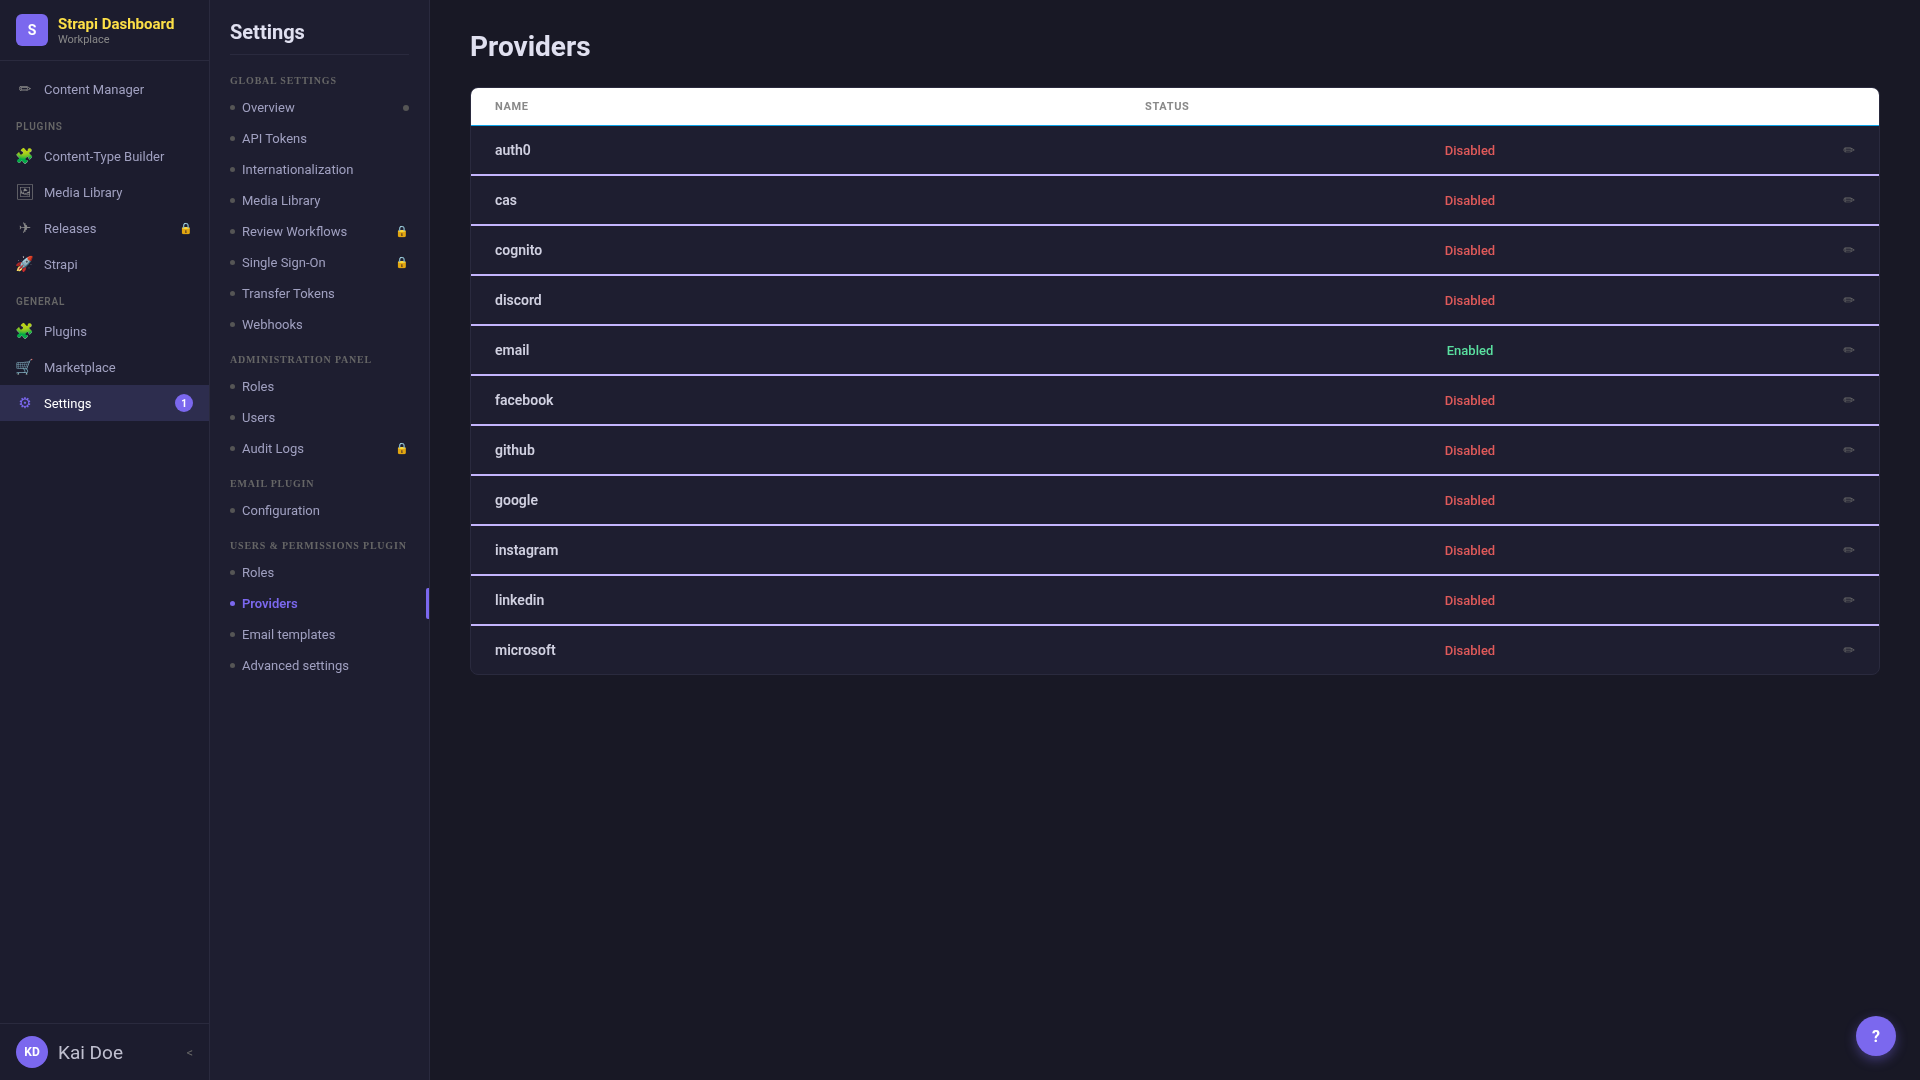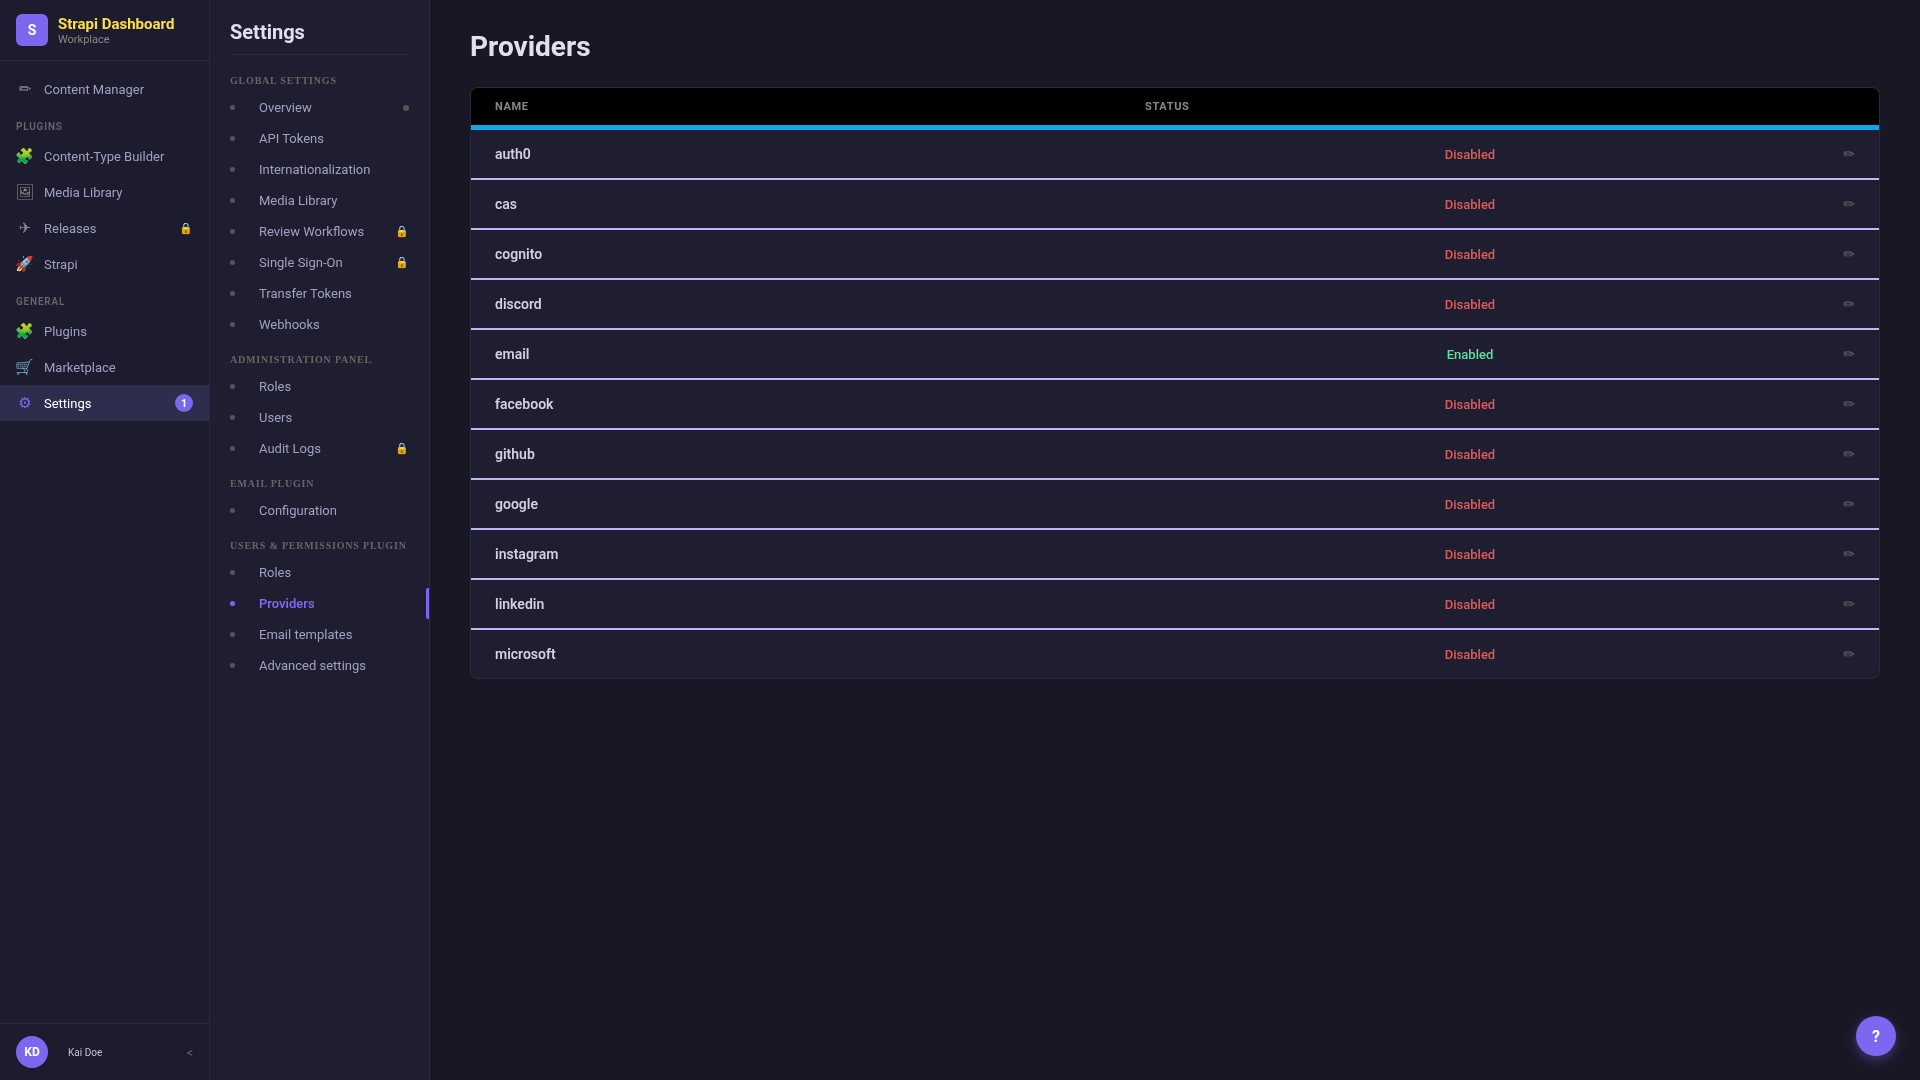--- a/index.html
+++ b/index.html
@@ -118,39 +118,39 @@
     .sidebar-lock {
       font-size: 11px;
       color: #555;
     }
 
     .sidebar-footer {
       border-top: 1px solid #2a2a3e;
       padding: 12px 16px;
       display: flex;
       align-items: center;
-      gap: 20px;
+      gap: 10px;
     }
 
     .avatar {
       width: 32px;
       height: 32px;
       border-radius: 50%;
       background: #7b68ee;
       display: flex;
       align-items: center;
       justify-content: center;
       font-weight: 700;
       font-size: 12px;
       color: white;
     }
 
     .sidebar-footer-name {
       flex: 1;
-      font-size: 10px;
+      font-size: 19px;
       color: #c0c0d0;
     }
 
     .sidebar-collapse-btn {
       color: #666;
       cursor: pointer;
       font-size: 13px;
     }
 
     
@@ -188,21 +188,21 @@
       font-family: Liberation Serif, serif;
     }
 
     .settings-item {
       display: flex;
       align-items: center;
       padding: 8px 20px;
       cursor: pointer;
       color: #a0a0c0;
       font-size: 13px;
-      gap: 24px;
+      gap: 7px;
       transition: background 0.15s;
       position: relative;
     }
     .settings-item.active {
       color: #7b68ee;
       font-weight: 600;
     }
 
     .settings-item-dot {
       width: 5px;
@@ -252,22 +252,22 @@
       background: #1e1e30;
       border-radius: 8px;
       overflow: hidden;
       border: 1px solid #2a2a3e;
     }
 
     .table-header {
       display: grid;
       grid-template-columns: 1fr 1fr 60px;
       padding: 12px 24px;
-      border-bottom: 5px solid #0ea5e9;
-      background: #000000;
+      border-bottom: 1px solid #0ea5e9;
+      background: #ffffff;
     }
 
     .table-header-cell {
       font-size: 11px;
       font-weight: 700;
       color: #888;
       text-transform: uppercase;
       letter-spacing: 0.06em;
     }
 

